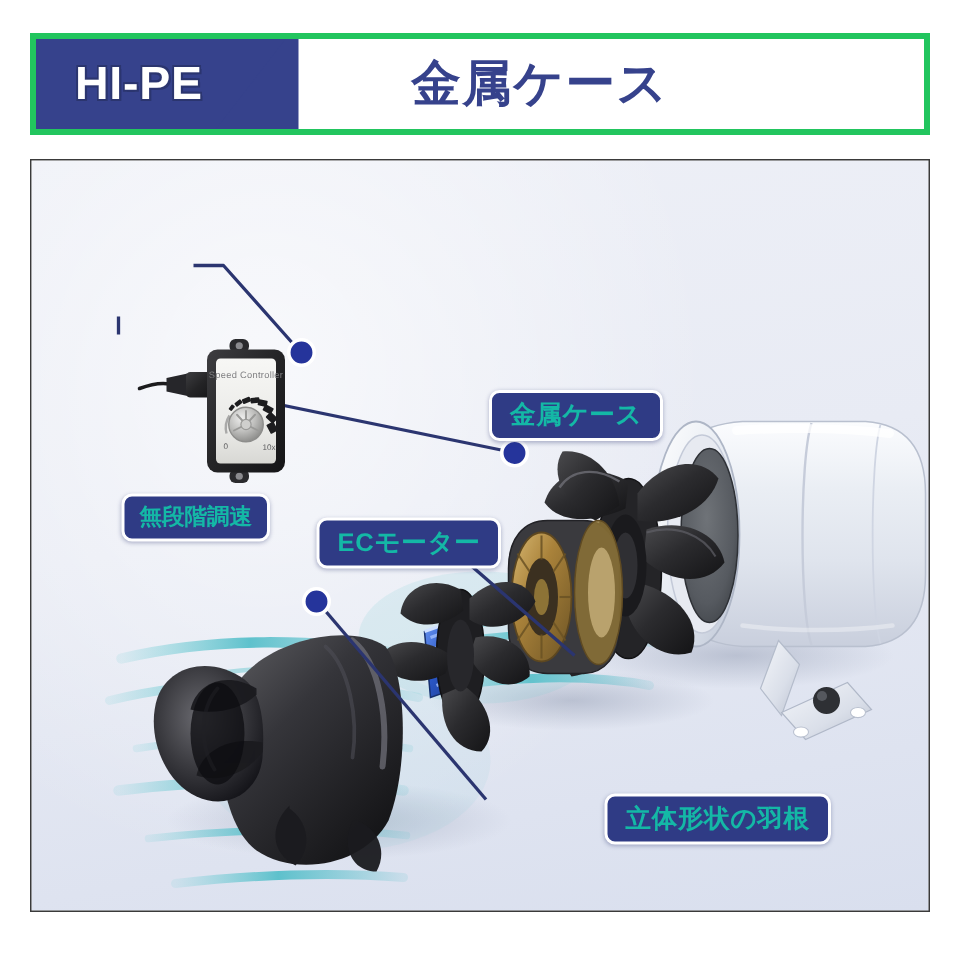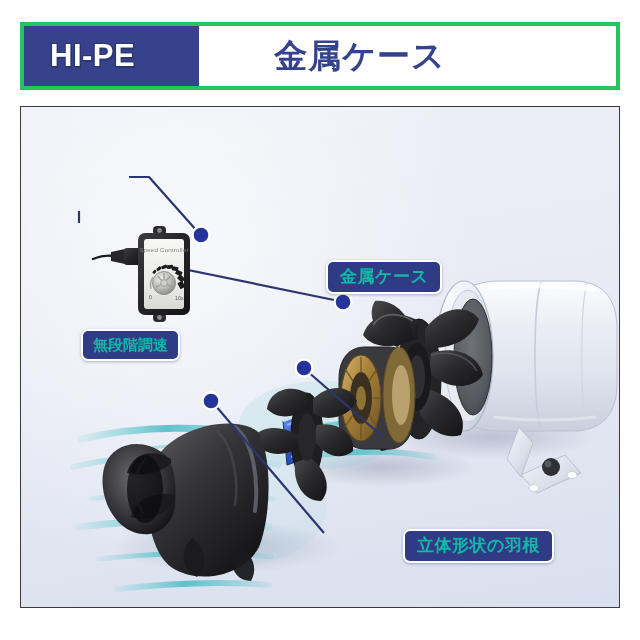--- a/index.html
+++ b/index.html
@@ -431,19 +431,20 @@
         </g>
         <circle cx="73" cy="58" r="3.4" fill="#cfcfcd" stroke="#9a9a98" stroke-width="0.8"></circle>
 
         <text x="58" y="74" font-family="Liberation Sans, sans-serif" font-size="5.4" fill="#5d5d5f">0</text>
         <text x="84" y="75" font-family="Liberation Sans, sans-serif" font-size="5.4" fill="#5d5d5f">10x</text>
       </svg>
     </div>
 
     <div class="callout" id="callout-metal-case">金属ケース</div>
 
+    <div class="callout" id="callout-ec-motor">ECモーター</div>
 
     <div class="callout" id="callout-blade">立体形状の羽根</div>
 
     <div class="callout small" id="callout-speed-ctrl">無段階調速</div>
 
   </div>
 </div>
 
 </body></html>

